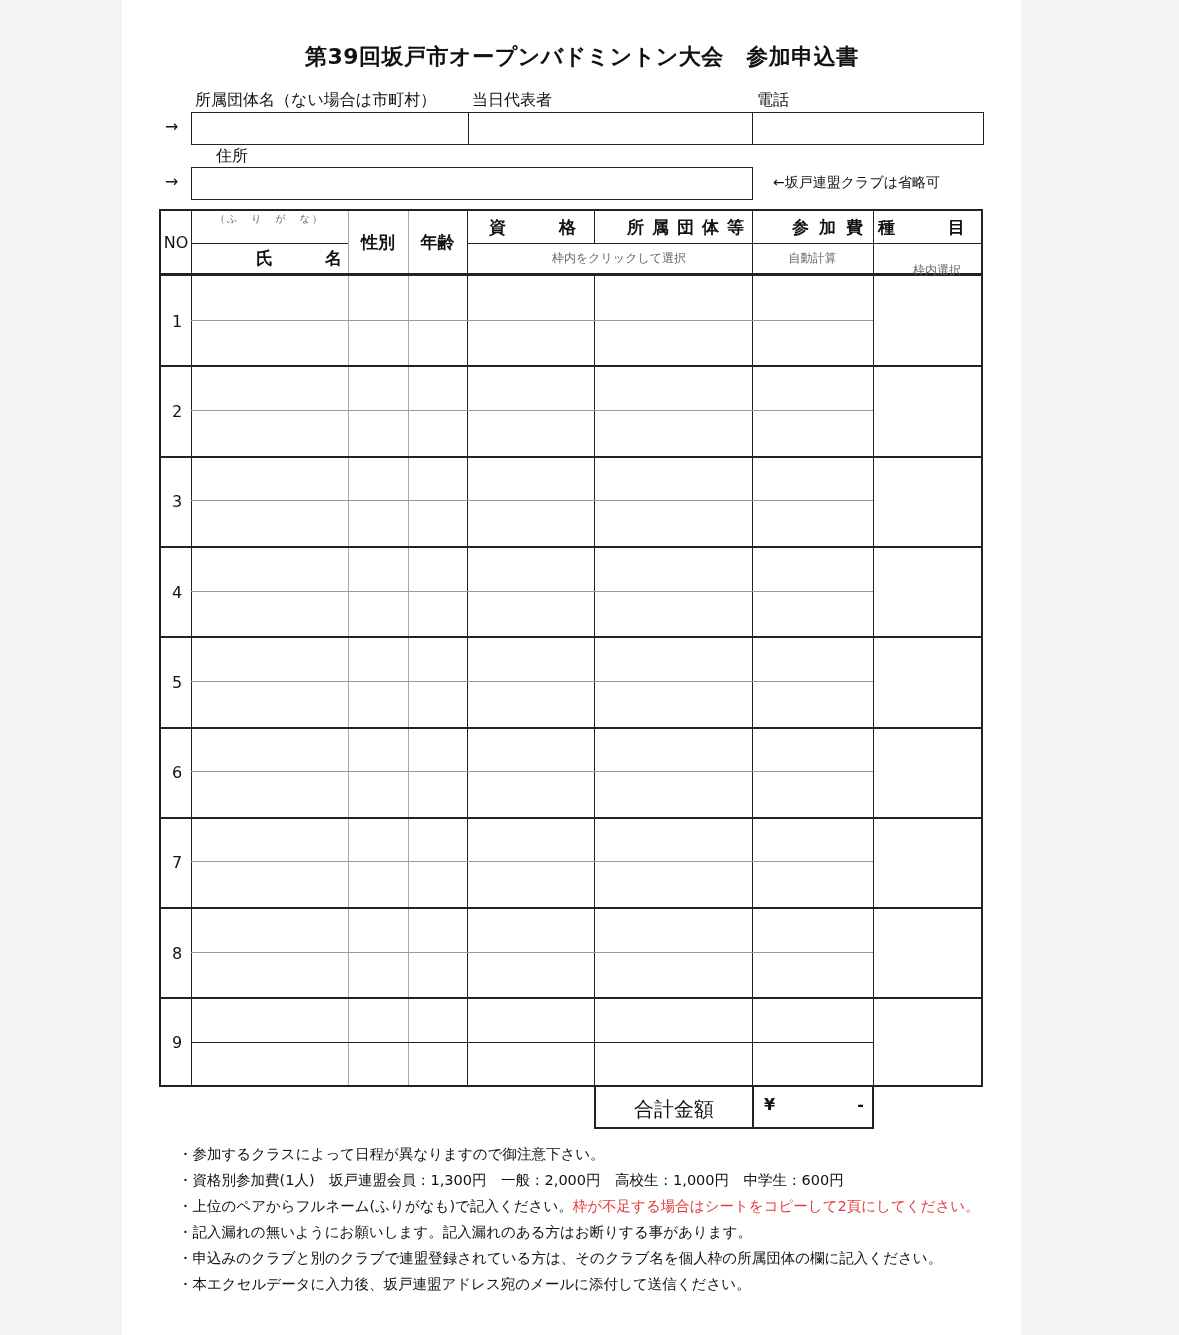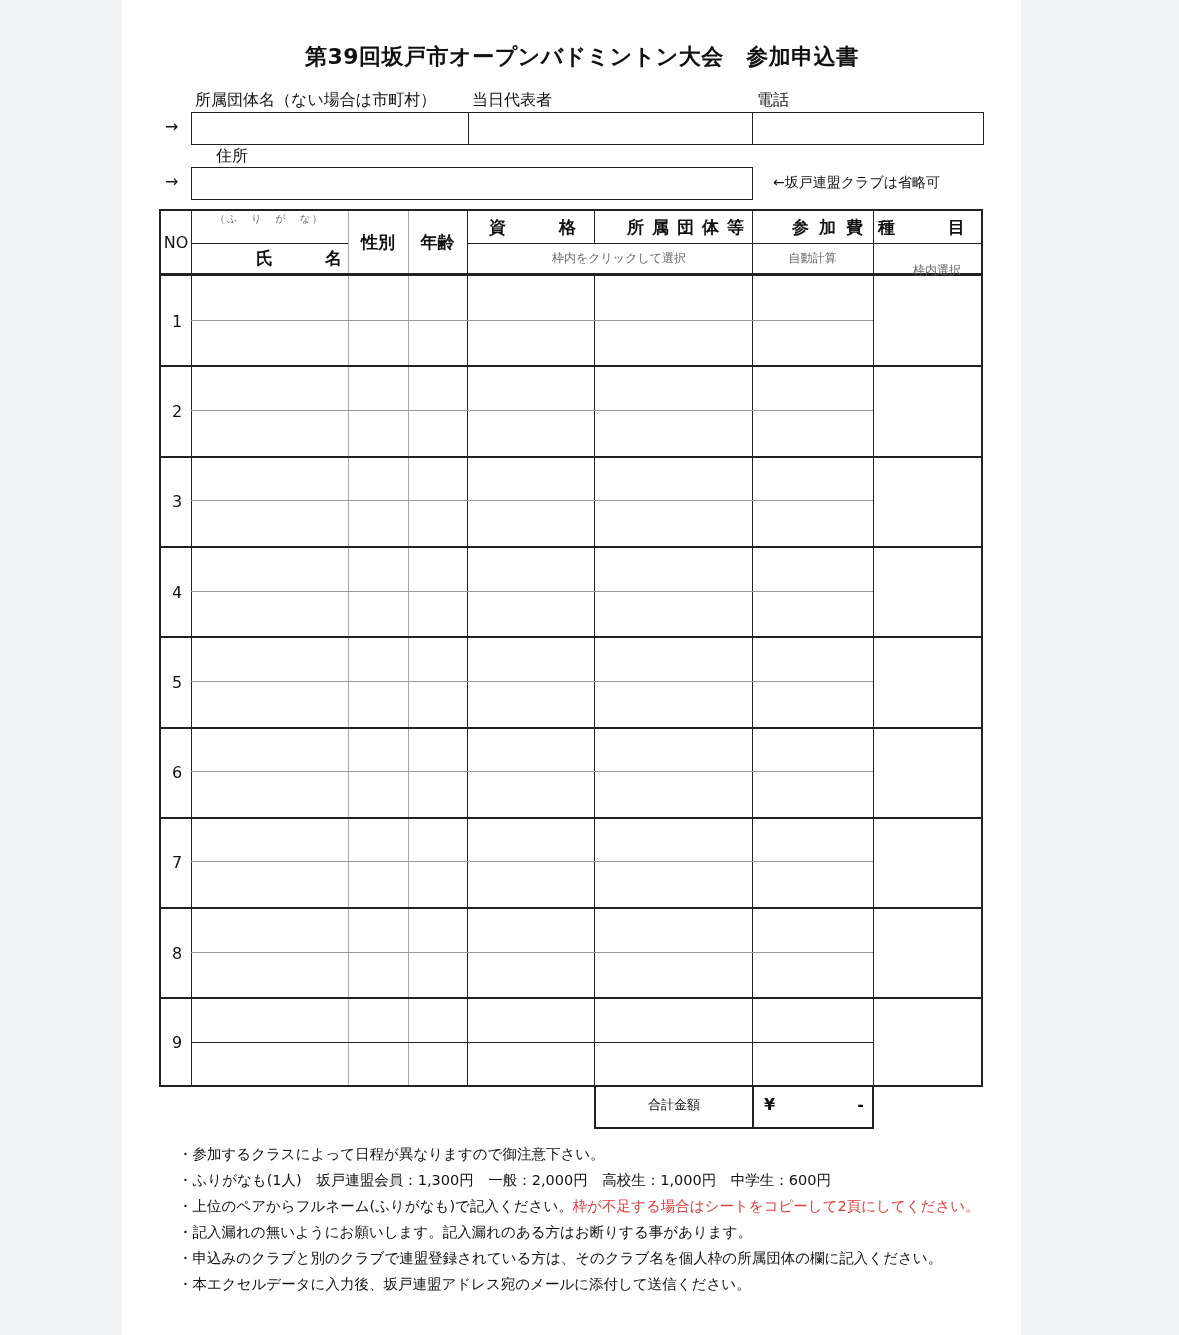--- a/index.html
+++ b/index.html
@@ -139,25 +139,25 @@
   <div class="hl-dark" style="left:0;top:786px;width:820px;"></div>
 
   <div class="c" style="left:0;top:787px;width:820px;height:87px;">
     <div class="no-num" style="top:35px;">9</div>
     <div class="hl-dark" style="left:30px;top:44px;width:682px;border-top-width:1.5px;"></div>
   </div>
 </div>
 
 <div class="total-box">
   <div class="vl-dark" style="left:156px;top:0;bottom:0;border-left-width:2px;"></div>
-  <div class="c" style="left:0;top:10px;width:156px;text-align:center;font-size:13px;">合計金額</div>
+  <div class="c" style="left:0;top:10px;width:156px;text-align:center;font-size:20px;">合計金額</div>
   <div class="c" style="left:168px;top:9px;font-size:16px;font-weight:bold;">¥</div>
   <div class="c" style="right:8px;top:9px;font-size:16px;font-weight:bold;">-</div>
 </div>
 
 <div class="notes">
   <div class="row">・参加するクラスによって日程が異なりますので御注意下さい。</div>
-  <div class="row">・ふりがなも(1人)　坂戸連盟会員：1,300円　一般：2,000円　高校生：1,000円　中学生：600円</div>
+  <div class="row">・資格別参加費(1人)　坂戸連盟会員：1,300円　一般：2,000円　高校生：1,000円　中学生：600円</div>
   <div class="row"><span>・上位のペアからフルネーム(ふりがなも)で記入ください。</span><span class="red">枠が不足する場合はシートをコピーして2頁にしてください。</span></div>
   <div class="row">・記入漏れの無いようにお願いします。記入漏れのある方はお断りする事があります。</div>
   <div class="row">・申込みのクラブと別のクラブで連盟登録されている方は、そのクラブ名を個人枠の所属団体の欄に記入ください。</div>
   <div class="row">・本エクセルデータに入力後、坂戸連盟アドレス宛のメールに添付して送信ください。</div>
 </div>
 
 </body></html>

